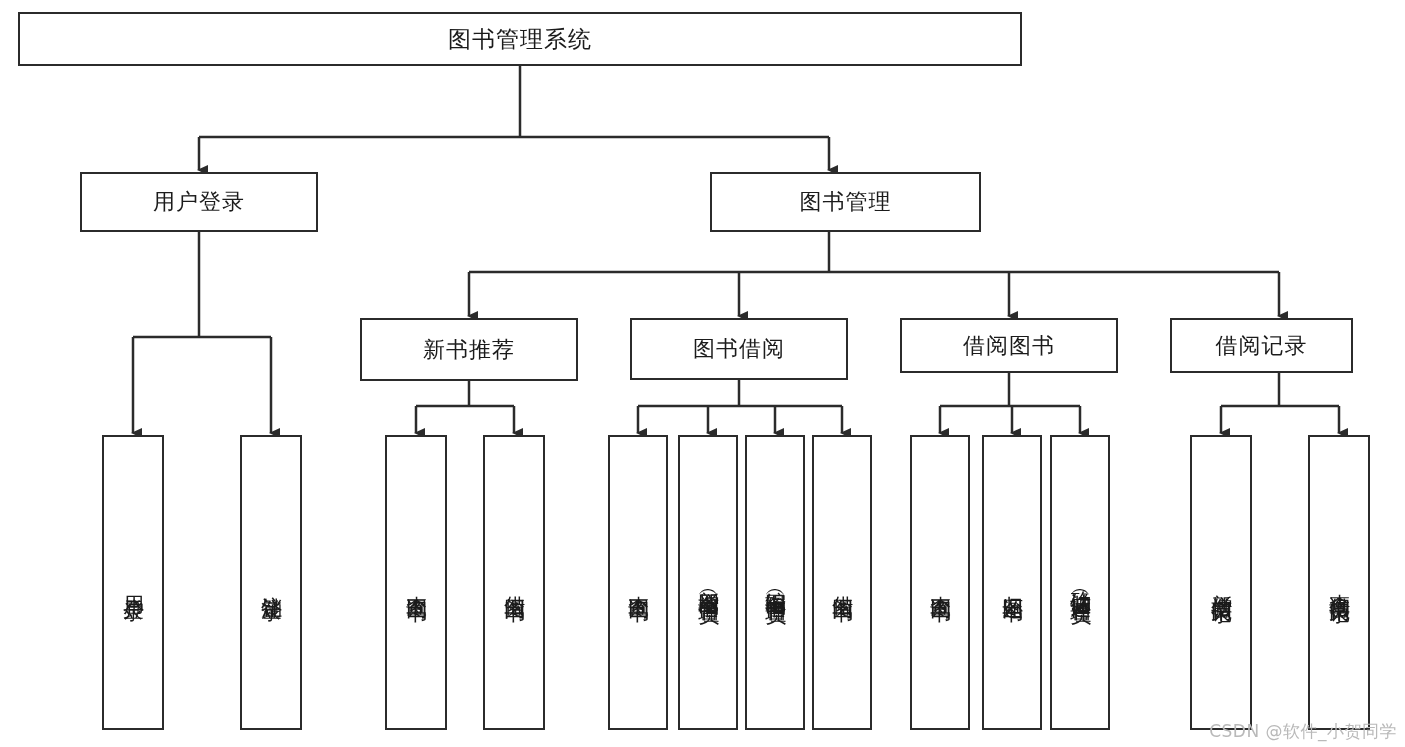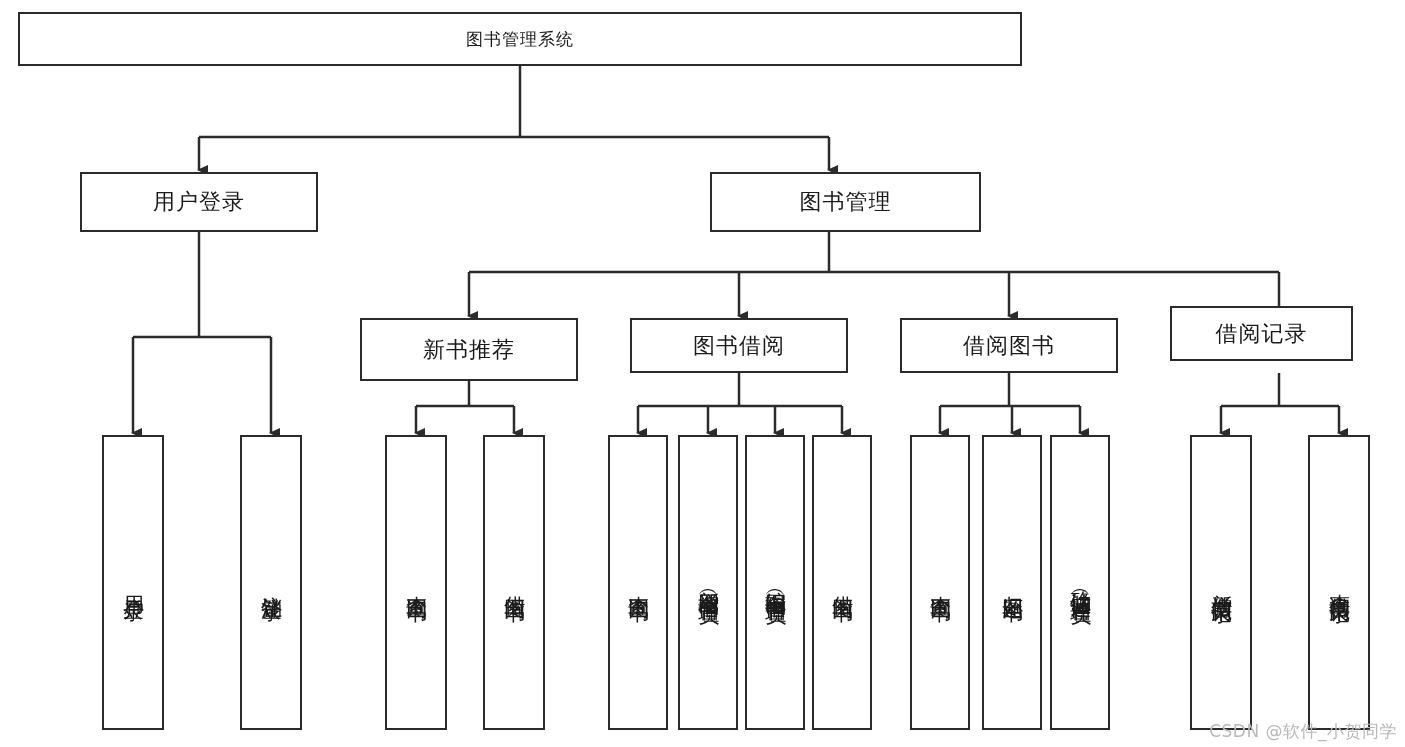--- a/index.html
+++ b/index.html
@@ -48,21 +48,21 @@
     padding: 4px 0;
     text-align: center;
   }
   .node.vert .txt {
     writing-mode: vertical-rl;
     text-orientation: upright;
     display: block;
     max-height: 100%;
   }
   .node.root {
-    font-size: 17px;
+    font-size: 23px;
   }
   .watermark {
     position: absolute;
     right: 8px;
     bottom: 4px;
     font-size: 17px;
     color: #b9b9b9;
     letter-spacing: 0.5px;
     white-space: nowrap;
   }
@@ -124,27 +124,27 @@
         <span class="txt">用户登录</span>
       </div>
       <div class="node horiz" style="left: 710px; top: 172px; width: 271px; height: 60px;">
         <span class="txt">图书管理</span>
       </div>
     </div>
   <div id="level3-host">
       <div class="node horiz" style="left: 360px; top: 318px; width: 218px; height: 63px;">
         <span class="txt">新书推荐</span>
       </div>
-      <div class="node horiz" style="left: 630px; top: 318px; width: 218px; height: 55px;">
+      <div class="node horiz" style="left: 630px; top: 318px; width: 218px; height: 62px;">
         <span class="txt">图书借阅</span>
       </div>
       <div class="node horiz" style="left: 900px; top: 318px; width: 218px; height: 55px;">
         <span class="txt">借阅图书</span>
       </div>
-      <div class="node horiz" style="left: 1170px; top: 306px; width: 183px; height: 55px; text-align: center;">
+      <div class="node horiz" style="left: 1170px; top: 318px; width: 183px; height: 55px; text-align: center;">
         <span class="txt">借阅记录</span>
       </div>
     </div>
   <div id="leaves-host">
       <div class="node vert" style="left: 102px; top: 435px; width: 62px; height: 295px;">
         <span class="txt">用户登录</span>
       </div>
       <div class="node vert" style="left: 240px; top: 435px; width: 62px; height: 295px;">
         <span class="txt">注销登录</span>
       </div>

